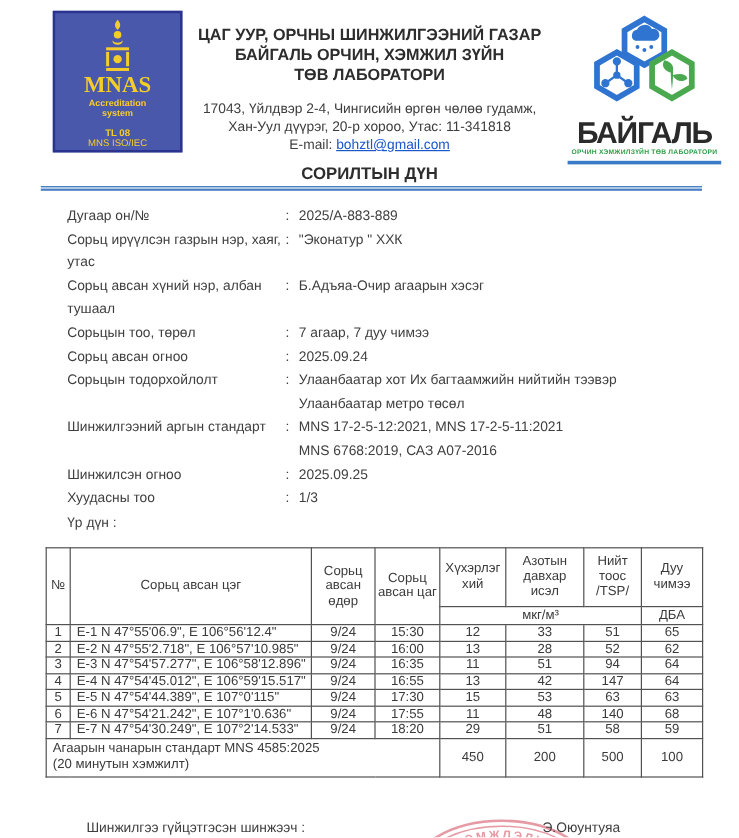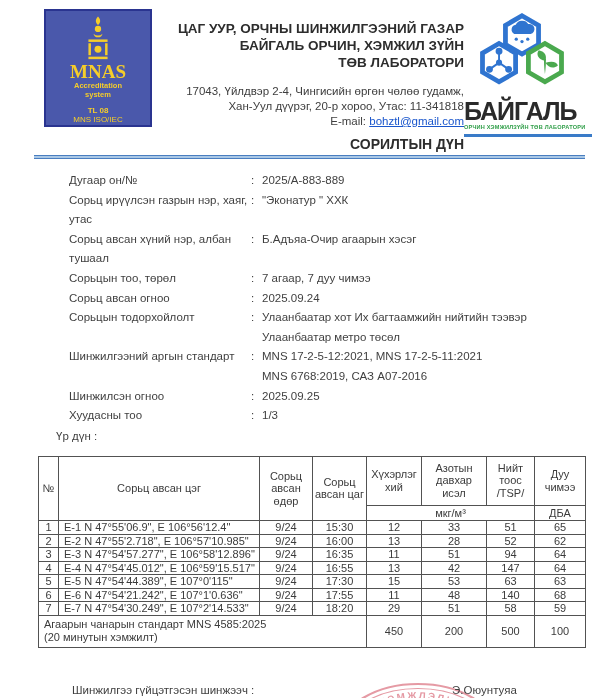--- a/index.html
+++ b/index.html
@@ -8,40 +8,40 @@
 
   
   .header { display:flex; align-items:flex-start; padding:9px 6px 0 44px; }
   .mnas-logo { width:108px; height:118px; background:#4a58ab; border:2px solid #2a3490; box-sizing:border-box;
                display:flex; flex-direction:column; align-items:center; padding-top:5px; flex-shrink:0; }
   .mnas-name { font-family:"Liberation Serif",serif; font-weight:bold; font-size:19px; color:#f5cd2a; line-height:20px; margin-top:2px; }
   .mnas-sub  { font-size:7.5px; color:#f5cd2a; line-height:8.5px; font-weight:bold; }
   .mnas-cert { font-size:8px; color:#f5cd2a; line-height:9px; margin-top:7px; font-weight:bold; }
   .mnas-iso  { font-size:8px; color:#f5cd2a; line-height:10px; font-weight:normal; }
 
-  .head-center { flex:1; text-align:right; padding-top:11px; }
+  .head-center { flex:1; text-align:center; padding-top:11px; }
   .org-title { font-weight:bold; font-size:13.5px; line-height:17px; color:#2d2d2d; }
   .addr { font-size:11.5px; line-height:15px; color:#3d3d3d; }
   .addr-block { margin-top:13px; }
   .email-line { font-size:11.5px; line-height:15px; }
   .email-link { color:#1a56cc; text-decoration:underline; cursor:pointer; }
   .doc-title { font-weight:bold; font-size:14px; color:#2d2d2d; margin-top:7px; }
 
-  .baigal-logo { width:146px; flex-shrink:0; display:flex; flex-direction:column; padding-top:2px; }
+  .baigal-logo { width:146px; flex-shrink:0; display:flex; flex-direction:column; align-items:center; padding-top:2px; }
   .baigal-title { font-weight:bold; font-size:25px; letter-spacing:-1px; color:#2a2a2a; line-height:24px; }
   .baigal-sub { font-size:5.6px; font-weight:bold; color:#2f9e48; letter-spacing:.2px; white-space:nowrap; margin-top:1px; }
   .baigal-bar { width:128px; height:3px; background:#3a7bc8; margin-top:4px; }
 
   .blue-line { margin:3px 31px 0 34px; height:4px;
                background:linear-gradient(#4a7ec0 0 30%, #aac8e6 30% 70%, #4a7ec0 70% 100%); }
 
   
   .fields { margin:12px 0 0 56px; font-size:11.5px; }
   .frow { display:flex; line-height:19.6px; }
-  .flabel { width:182px; flex-shrink:0;margin-left:13px; }
+  .flabel { width:182px; flex-shrink:0; }
   .fcolon { width:11px; flex-shrink:0; text-align:left; }
   .fvalue { white-space:nowrap; }
   .result-label { margin:2px 0 12px 56px; font-size:11.5px; line-height:16px; }
 
   
   table.results { margin:3px 0 0 38px; border-collapse:collapse; width:547px; table-layout:fixed; }
   table.results th, table.results td { border:1px solid #525252; font-weight:normal; font-size:11px; color:#3b3b3b; }
   table.results thead th { line-height:12.5px; vertical-align:middle; text-align:center; padding:1px 1px; height:auto; }
   tr.hrow1 { height:49px; }
   th.th-no { vertical-align:top; text-align:left; padding-left:1px; }

